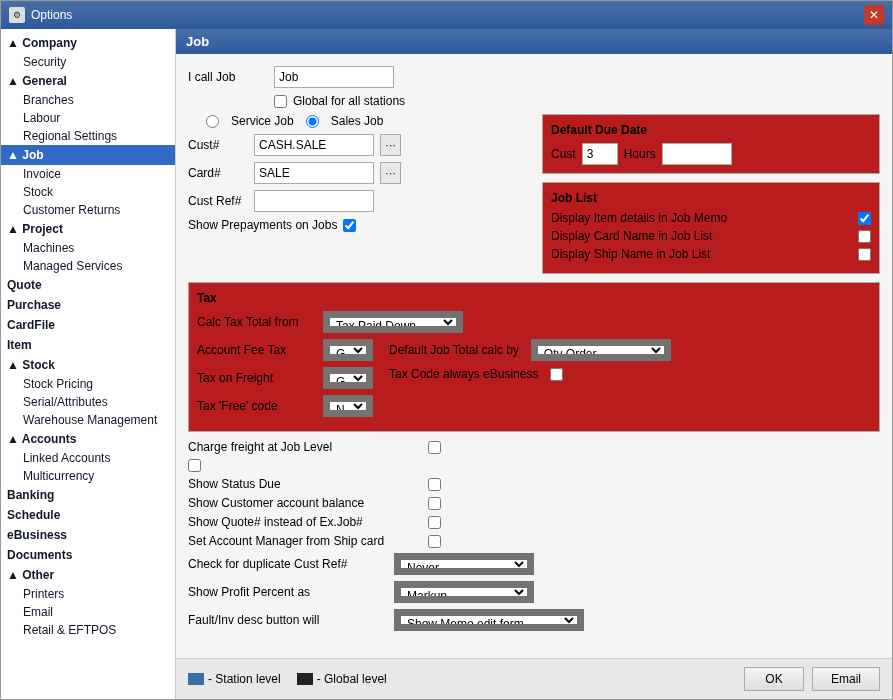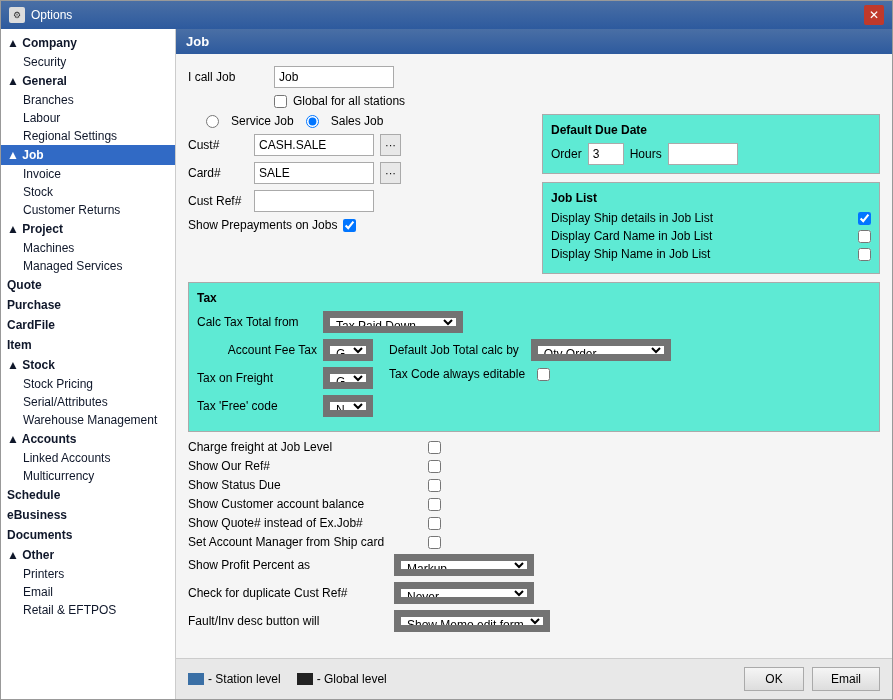--- a/index.html
+++ b/index.html
@@ -130,21 +130,21 @@
       background: #e8e8e8;
       padding: 1px 4px;
       cursor: pointer;
       font-size: 11px;
       height: 22px;
     }
     .radio-group { display: flex; align-items: center; gap: 12px; }
     input[type="radio"], input[type="checkbox"] { cursor: pointer; }
     .section-box {
       border: 1px solid #aaa;
-      background: #5eead4;
+      background: #b91c1c;
       padding: 8px;
       margin-bottom: 8px;
     }
     .section-label {
       font-size: 12px;
       font-weight: bold;
       margin-bottom: 6px;
     }
     .two-col {
       display: flex;
@@ -313,20 +313,23 @@
         <span>▲ Accounts</span>
       </div>
       <div class="sidebar-item sidebar-child">
         <span>Linked Accounts</span>
       </div>
       <div class="sidebar-item sidebar-child">
         <span>Multicurrency</span>
       </div>
 
       <div class="sidebar-item sidebar-group">
+        <span>Banking</span>
+      </div>
+      <div class="sidebar-item sidebar-group">
         <span>Schedule</span>
       </div>
       <div class="sidebar-item sidebar-group">
         <span>eBusiness</span>
       </div>
       <div class="sidebar-item sidebar-group">
         <span>Documents</span>
       </div>
 
       <div class="sidebar-item sidebar-group">
@@ -392,31 +395,31 @@
               <span>Show Prepayments on Jobs</span>
               <input type="checkbox" checked="" style="">
             </div>
           </div>
 
           <div class="col-right">
 
             <div class="section-box" style="margin-bottom:8px;">
               <div class="section-label">Default Due Date</div>
               <div class="days-hours">
-                <span>Order</span>
+                <span>Cust</span>
                 <input type="text" class="form-input" style="width: 36px;" value="3">
                 <span>Hours</span>
                 <input type="text" class="form-input" style="width: 70px;" value="">
               </div>
             </div>
 
             <div class="section-box">
               <div class="section-label">Job List</div>
               <div class="checkbox-row">
-                <span style="flex:1;">Display Ship details in Job List</span>
+                <span style="flex:1;">Display Item details in Job Memo</span>
                 <input type="checkbox" checked="" style="">
               </div>
               <div class="checkbox-row">
                 <span style="flex:1;">Display Card Name in Job List</span>
                 <input type="checkbox" style="">
               </div>
               <div class="checkbox-row">
                 <span style="flex:1;">Display Ship Name in Job List</span>
                 <input type="checkbox" style="">
               </div>
@@ -432,21 +435,21 @@
             <select class="form-select select-wide">
               <option>Tax Paid Down</option>
               <option>Tax Exclusive</option>
               <option>Tax Inclusive</option>
             </select>
           </div>
 
           <div class="two-col">
             <div>
               <div class="form-row">
-                <span class="form-label" style="min-width:120px;text-align:right;">Account Fee Tax</span>
+                <span class="form-label" style="min-width:120px;">Account Fee Tax</span>
                 <select class="form-select select-small">
                   <option>G</option><option>N</option><option>E</option>
                 </select>
               </div>
               <div class="form-row">
                 <span class="form-label" style="min-width:120px;">Tax on Freight</span>
                 <select class="form-select select-small">
                   <option>G</option><option>N</option><option>E</option>
                 </select>
               </div>
@@ -458,67 +461,66 @@
               </div>
             </div>
             <div>
               <div class="form-row">
                 <span style="margin-right:6px;">Default Job Total calc by</span>
                 <select class="form-select select-wide">
                   <option>Qty Order</option><option>Qty Ship</option><option>Qty Invoice</option>
                 </select>
               </div>
               <div class="form-row">
-                <span style="margin-right:6px;">Tax Code always editable</span>
+                <span style="margin-right:6px;">Tax Code always eBusiness</span>
                 <input type="checkbox" style="">
               </div>
             </div>
           </div>
         </div>
 
         <div class="inline-checkbox-row">
           <span class="form-label-wide" style="min-width:240px;">Charge freight at Job Level</span>
           <input type="checkbox" style="">
         </div>
         <div class="inline-checkbox-row">
-          <span class="form-label-wide" style="min-width:240px;">Show Our Ref#</span>
           <input type="checkbox" style="">
         </div>
         <div class="inline-checkbox-row">
           <span class="form-label-wide" style="min-width:240px;">Show Status Due</span>
           <input type="checkbox" style="">
         </div>
         <div class="inline-checkbox-row">
           <span class="form-label-wide" style="min-width:240px;">Show Customer account balance</span>
           <input type="checkbox" style="">
         </div>
         <div class="inline-checkbox-row">
           <span class="form-label-wide" style="min-width:240px;">Show Quote# instead of Ex.Job#</span>
           <input type="checkbox" style="">
         </div>
         <div class="inline-checkbox-row">
           <span class="form-label-wide" style="min-width:240px;">Set Account Manager from Ship card</span>
           <input type="checkbox" style="">
         </div>
 
+        <div class="form-row" style="margin-top:4px;">
+          <span class="form-label" style="min-width:200px;">Check for duplicate Cust Ref#</span>
+          <select class="form-select select-wide">
+            <option>Never</option><option>Warning</option><option>Error</option>
+          </select>
+        </div>
         <div class="form-row">
           <span class="form-label" style="min-width:200px;">Show Profit Percent as</span>
           <select class="form-select select-wide">
             <option>Markup</option><option>Margin</option>
           </select>
         </div>
-        <div class="form-row" style="margin-top:4px;">
-          <span class="form-label" style="min-width:200px;">Check for duplicate Cust Ref#</span>
-          <select class="form-select select-wide">
-            <option>Never</option><option>Warning</option><option>Error</option>
-          </select>
-        </div>
         <div class="form-row">
           <span class="form-label" style="min-width:200px;">Fault/Inv desc button will</span>
-          <select class="form-select" style="width:156px;">
+          <select class="form-select" style="width:190px;">
             <option>Show Memo edit form</option>
             <option>Show Text editor</option>
             <option>Do nothing</option>
           </select>
         </div>
 
       </div>
 
       <div class="bottom-bar">
         <div class="legend">

